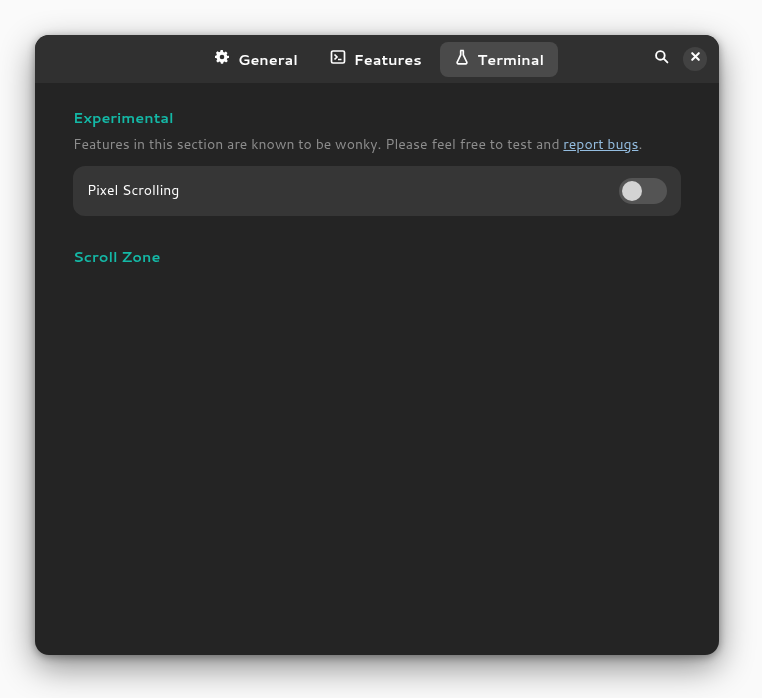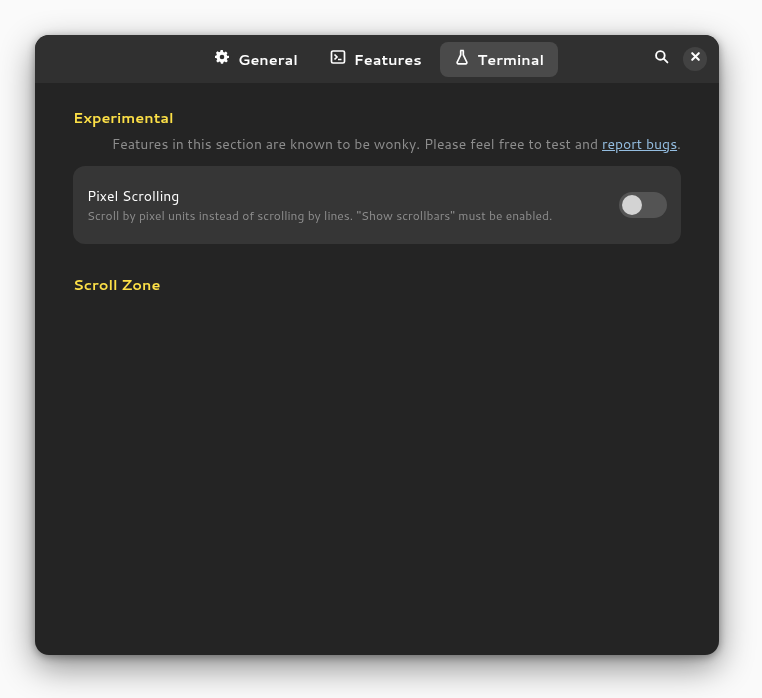--- a/index.html
+++ b/index.html
@@ -74,39 +74,38 @@
   .icon-btn svg { width: 15px; height: 15px; }
   .content {
     flex: 1;
     overflow-y: auto;
     padding: 24px 38px;
   }
   .section { margin-bottom: 30px; }
   .section-title {
     font-size: 14.5px;
     font-weight: 700;
-    color: #fde047;
+    color: #14b8a6;
     margin-bottom: 6px;
   }
   .section-desc {
     font-size: 14px;
     color: #8d8d8d;
     line-height: 1.45;
     margin-bottom: 12px;
-    text-align: right;
   }
   .section-desc a {
     color: #94bde0;
     text-decoration: underline;
     cursor: pointer;
   }
   .row {
     background: #363636;
     border-radius: 12px;
-    padding: 20px 14px;
+    padding: 12px 14px;
     display: flex;
     align-items: center;
     gap: 14px;
   }
   .row-text { flex: 1; }
   .row-title {
     font-size: 14px;
     font-weight: 400;
     color: #fefefe;
     margin-bottom: 2px;
@@ -202,21 +201,20 @@
   <div class="content">
 
     <div class="section">
       <div class="section-title">Experimental</div>
       <div class="section-desc">
         <span>Features in this section are known to be wonky. Please feel free to test and </span><a>report bugs</a><span>.</span>
       </div>
       <div class="row">
         <div class="row-text">
           <div class="row-title">Pixel Scrolling</div>
-          <div class="row-sub">Scroll by pixel units instead of scrolling by lines. "Show scrollbars" must be enabled.</div>
         </div>
         <div class="switch">
           <div class="switch-knob"></div>
         </div>
       </div>
     </div>
 
     <div class="section">
       <div class="section-title" style="margin-bottom:12px">Scroll Zone</div>
     </div>

